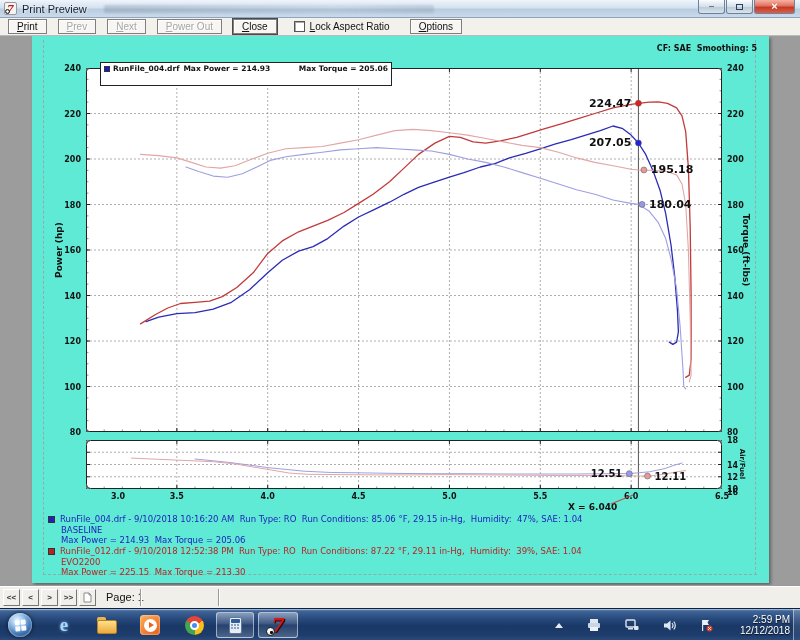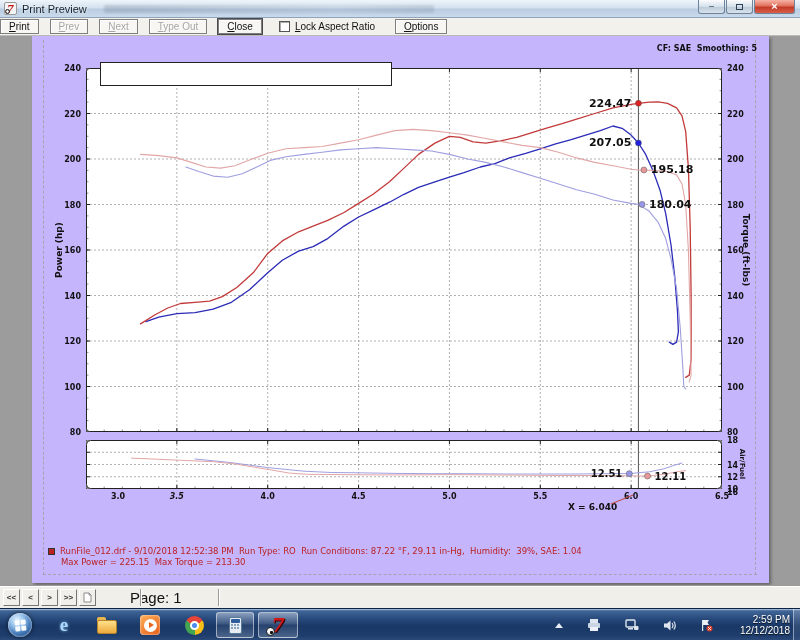--- a/index.html
+++ b/index.html
@@ -18,34 +18,34 @@
   background:linear-gradient(90deg,rgba(105,120,140,.28),rgba(105,120,140,.10) 70%,rgba(105,120,140,.22));filter:blur(1px)}
 .winbtns{position:absolute;right:5px;top:0;display:flex}
 .wbtn{width:27px;height:14px;border:1px solid #6e8399;border-top:none;border-radius:0 0 3px 3px;margin-left:1px;
   background:linear-gradient(#fbfdfe,#d4e0ea 50%,#bccbd9 55%,#d8e3ec);display:flex;align-items:center;justify-content:center;
   font-size:9px;line-height:9px;color:#2c4257}
 .wbtn .maxsq{width:7px;height:6px;border:1px solid #2c4257}
 .wbtn.close{width:41px;background:linear-gradient(#f6b2a4,#e2725f 45%,#c23a27 55%,#d9604a);color:#fff;font-size:11px;font-weight:bold}
 
 
 .toolbar{position:absolute;left:0;top:18px;width:800px;height:18px;background:#f2f1ec;border-bottom:1px solid #bbb;
-  display:flex;align-items:center;z-index:29}
+  display:flex;align-items:center;padding-left:8px;z-index:29}
 .tbtn{height:15px;padding:0 8px;margin-right:11px;background:#f7f6f2;border:1px solid #7f7f7f;
   box-shadow:inset 1px 1px 0 #fff;font-size:10px;color:#111;display:flex;align-items:center;white-space:nowrap}
 .tbtn.default{box-shadow:inset 1px 1px 0 #fff,0 0 0 1px #4a4a4a}
 .tbtn.disabled{color:#a6a6a6;text-shadow:1px 1px 0 #fff}
 .ul{display:inline-block}
 .ul::first-letter{text-decoration:underline}
 .chkwrap{display:flex;align-items:center;margin:0 20px 0 6px}
 .chk{width:11px;height:11px;background:#fff;border:1px solid #555;box-shadow:inset 1px 1px 0 #aaa;margin-right:5px}
 .chklabel{font-size:10px;color:#111}
 
 
 .preview{position:absolute;left:0;top:36px;width:800px;height:549px;background:#9c9c9c}
-.pageframe{position:absolute;left:32px;top:0;width:737px;height:547px;background:#c4b5fd;box-shadow:2px 2px 3px rgba(0,0,0,.35)}
+.pageframe{position:absolute;left:32px;top:0;width:737px;height:547px;background:#5eead4;box-shadow:2px 2px 3px rgba(0,0,0,.35)}
 .mdash{position:absolute;border:0;opacity:.8}
 .mdash.v{top:4px;height:535px;width:0;border-left:1px dashed #9f9f9f}
 .mdash.h{left:11px;width:714px;height:0;border-top:1px dashed #9f9f9f;top:538px}
 
 .rptxt{font-family:"DejaVu Sans",sans-serif;color:#111;white-space:pre}
 .hdr{position:absolute;left:222px;top:7px;width:300px;text-align:center}
 .hdr .h1{font-size:9px;font-weight:bold;letter-spacing:.4px}
 .hdr .h2{font-size:8px;font-weight:bold;margin-top:2px}
 .cfnote{position:absolute;left:500px;top:8px;width:225px;text-align:right;font-size:8px;font-weight:bold}
 
@@ -74,21 +74,21 @@
 #fb1 .fsq{background:#2222bb}#fb2 .fsq{background:#bb2222}
 .find{padding-left:13px}
 .fl{white-space:pre}
 
 
 .statusbar{position:absolute;left:0;top:585px;width:800px;height:23px;background:#f0efe9;border-top:1px solid #9a9a9a;
   box-shadow:inset 0 1px 0 #fff;display:flex;align-items:center;padding:0 3px;z-index:20}
 .sbtn{width:17px;height:17px;background:#f0efe9;border:1px solid;border-color:#fff #777 #777 #fff;
   font-size:8px;font-weight:bold;color:#333;display:flex;align-items:center;justify-content:center;margin-right:2px;flex:none}
 .sbtn.dis{color:#aaa}
-.pagelab{font-size:15px;color:#111;margin-left:32px}
+.pagelab{font-size:11px;color:#111;margin-left:8px}
 .groove{position:absolute;top:3px;width:2px;height:17px;border-left:1px solid #9a9a9a;border-right:1px solid #fff}
 
 
 .taskbar{position:absolute;left:0;top:608px;width:800px;height:32px;
   background:linear-gradient(#6f93c0 0%,#3f6394 8%,#27497c 32%,#1a3866 55%,#1e3d6c 85%,#2a4a7a 100%);
   border-top:1px solid #0c2444;box-shadow:inset 0 1px 0 rgba(255,255,255,.35);z-index:40}
 .orb{position:absolute;left:8px;top:4px;width:24px;height:24px;border-radius:50%;
   background:radial-gradient(circle at 38% 30%,#eaf5ff 0%,#9cc6ee 28%,#3d74b4 62%,#16386b 100%);
   box-shadow:0 0 4px rgba(0,0,0,.7),inset 0 0 2px #fff;display:flex;align-items:center;justify-content:center}
 .orbflag{width:11px;height:11px;display:grid;grid-template-columns:1fr 1fr;gap:1px;transform:rotate(-6deg)}
@@ -145,21 +145,21 @@
   <div class="tbtn">
       <span class="ul">Print</span>
     </div>
   <div class="tbtn disabled">
       <span class="ul">Prev</span>
     </div>
   <div class="tbtn disabled">
       <span class="ul">Next</span>
     </div>
   <div class="tbtn disabled">
-      <span class="ul">Type Out</span>
+      <span class="ul">Power Out</span>
     </div>
   <div class="tbtn default">
       <span class="ul">Close</span>
     </div>
   <div class="chkwrap">
     <div class="chk"></div>
     <span class="chklabel ul">Lock Aspect Ratio</span>
   </div>
   <div class="tbtn">
       <span class="ul">Options</span>
@@ -172,20 +172,26 @@
     <div class="mdash v" style="left:723px"></div>
     <div class="mdash h"></div>
 
     <div class="hdr rptxt">
       <div class="h1">DYNOJET RESEARCH</div>
       <div class="h2">Injen Technology</div>
     </div>
     <div class="cfnote rptxt">CF: SAE  Smoothing: 5</div>
 
     <div class="legendbox">
+      <div class="lrow rptxt">
+        <span class="lsq" style="background: rgb(26, 26, 192);"></span>
+        <span class="lfile">RunFile_004.drf</span>
+        <span class="lpw">Max Power = 214.93</span>
+        <span>Max Torque = 205.06</span>
+      </div>
     </div>
 
     <div class="chartbox" id="chart-main">
         <svg width="636" height="364" style="position: absolute; left: 0px; top: 0px;">
           <line x1="90.85714285714285" y1="0" x2="90.85714285714285" y2="364" stroke="#8c8c8c" stroke-width="0.7" stroke-dasharray="2 2"></line>
           <line x1="181.7142857142857" y1="0" x2="181.7142857142857" y2="364" stroke="#8c8c8c" stroke-width="0.7" stroke-dasharray="2 2"></line>
           <line x1="272.57142857142856" y1="0" x2="272.57142857142856" y2="364" stroke="#8c8c8c" stroke-width="0.7" stroke-dasharray="2 2"></line>
           <line x1="363.4285714285714" y1="0" x2="363.4285714285714" y2="364" stroke="#8c8c8c" stroke-width="0.7" stroke-dasharray="2 2"></line>
           <line x1="454.2857142857143" y1="0" x2="454.2857142857143" y2="364" stroke="#8c8c8c" stroke-width="0.7" stroke-dasharray="2 2"></line>
           <line x1="545.1428571428571" y1="0" x2="545.1428571428571" y2="364" stroke="#8c8c8c" stroke-width="0.7" stroke-dasharray="2 2"></line>
@@ -447,37 +453,43 @@
           <text x="536.3257142857143" y="37.12625" text-anchor="end" fill="#101010" font-size="10" font-weight="bold" font-family="DejaVu Sans, sans-serif">12.51</text>
           <circle cx="561.4971428571428" cy="36.07625" r="3" fill="#e89898" stroke="#555" stroke-width="0.5"></circle>
           <text x="568.4971428571428" y="39.57625" text-anchor="start" fill="#101010" font-size="10" font-weight="bold" font-family="DejaVu Sans, sans-serif">12.11</text>
         </svg>
         <div class="ticklab" style="left: 641px; top: 49px; transform: translate(0px, -50%);">10</div>
         <div class="ticklab" style="left: 641px; top: 36.75px; transform: translate(0px, -50%);">12</div>
         <div class="ticklab" style="left: 641px; top: 24.5px; transform: translate(0px, -50%);">14</div>
         <div class="ticklab" style="left: 641px; top: 12.25px; transform: translate(0px, -50%); margin-top: 40px;">16</div>
         <div class="ticklab" style="left: 641px; top: 0px; transform: translate(0px, -50%);">18</div>
         <div class="ticklab" style="left: 0px; top: 52px; transform: translate(-50%, 0px); margin-left: 32px;">3.0</div>
-        <div class="ticklab" style="left: 90.8571px; top: 52px; transform: translate(-50%, 0px); font-style: italic;">3.5</div>
+        <div class="ticklab" style="left: 90.8571px; top: 52px; transform: translate(-50%, 0px);">3.5</div>
         <div class="ticklab" style="left: 181.714px; top: 52px; transform: translate(-50%, 0px);">4.0</div>
         <div class="ticklab" style="left: 272.571px; top: 52px; transform: translate(-50%, 0px);">4.5</div>
         <div class="ticklab" style="left: 363.429px; top: 52px; transform: translate(-50%, 0px);">5.0</div>
         <div class="ticklab" style="left: 454.286px; top: 52px; transform: translate(-50%, 0px);">5.5</div>
         <div class="ticklab" style="left: 545.143px; top: 52px; transform: translate(-50%, 0px);">6.0</div>
         <div class="ticklab" style="left: 636px; top: 52px; transform: translate(-50%, 0px);">6.5</div>
       </div>
 
     <div class="vlab" id="lbl-power">Power (hp)</div>
     <div class="vlab" id="lbl-torque">Torque (ft-lbs)</div>
     <div class="vlab" id="lbl-af">Air/Fuel</div>
     <div class="cursorlab rptxt">X = 6.040</div>
     <div class="leader"></div>
 
+    <div class="fblock" id="fb1">
+      <div class="fl"><span class="fsq"></span><span>RunFile_004.drf - 9/10/2018 10:16:20 AM  Run Type: RO  Run Conditions: 85.06 °F, 29.15 in-Hg,  Humidity:  47%, SAE: 1.04</span></div>
+      <div class="fl find">BASELINE</div>
+      <div class="fl find">Max Power = 214.93  Max Torque = 205.06</div>
+    </div>
     <div class="fblock" id="fb2">
       <div class="fl"><span class="fsq"></span><span>RunFile_012.drf - 9/10/2018 12:52:38 PM  Run Type: RO  Run Conditions: 87.22 °F, 29.11 in-Hg,  Humidity:  39%, SAE: 1.04</span></div>
+      <div class="fl find">EVO2200</div>
       <div class="fl find">Max Power = 225.15  Max Torque = 213.30</div>
     </div>
   </div>
 </div>
 
 <div class="statusbar">
   <div class="sbtn">&lt;&lt;</div>
   <div class="sbtn">&lt;</div>
   <div class="sbtn">&gt;</div>
   <div class="sbtn">&gt;&gt;</div>

